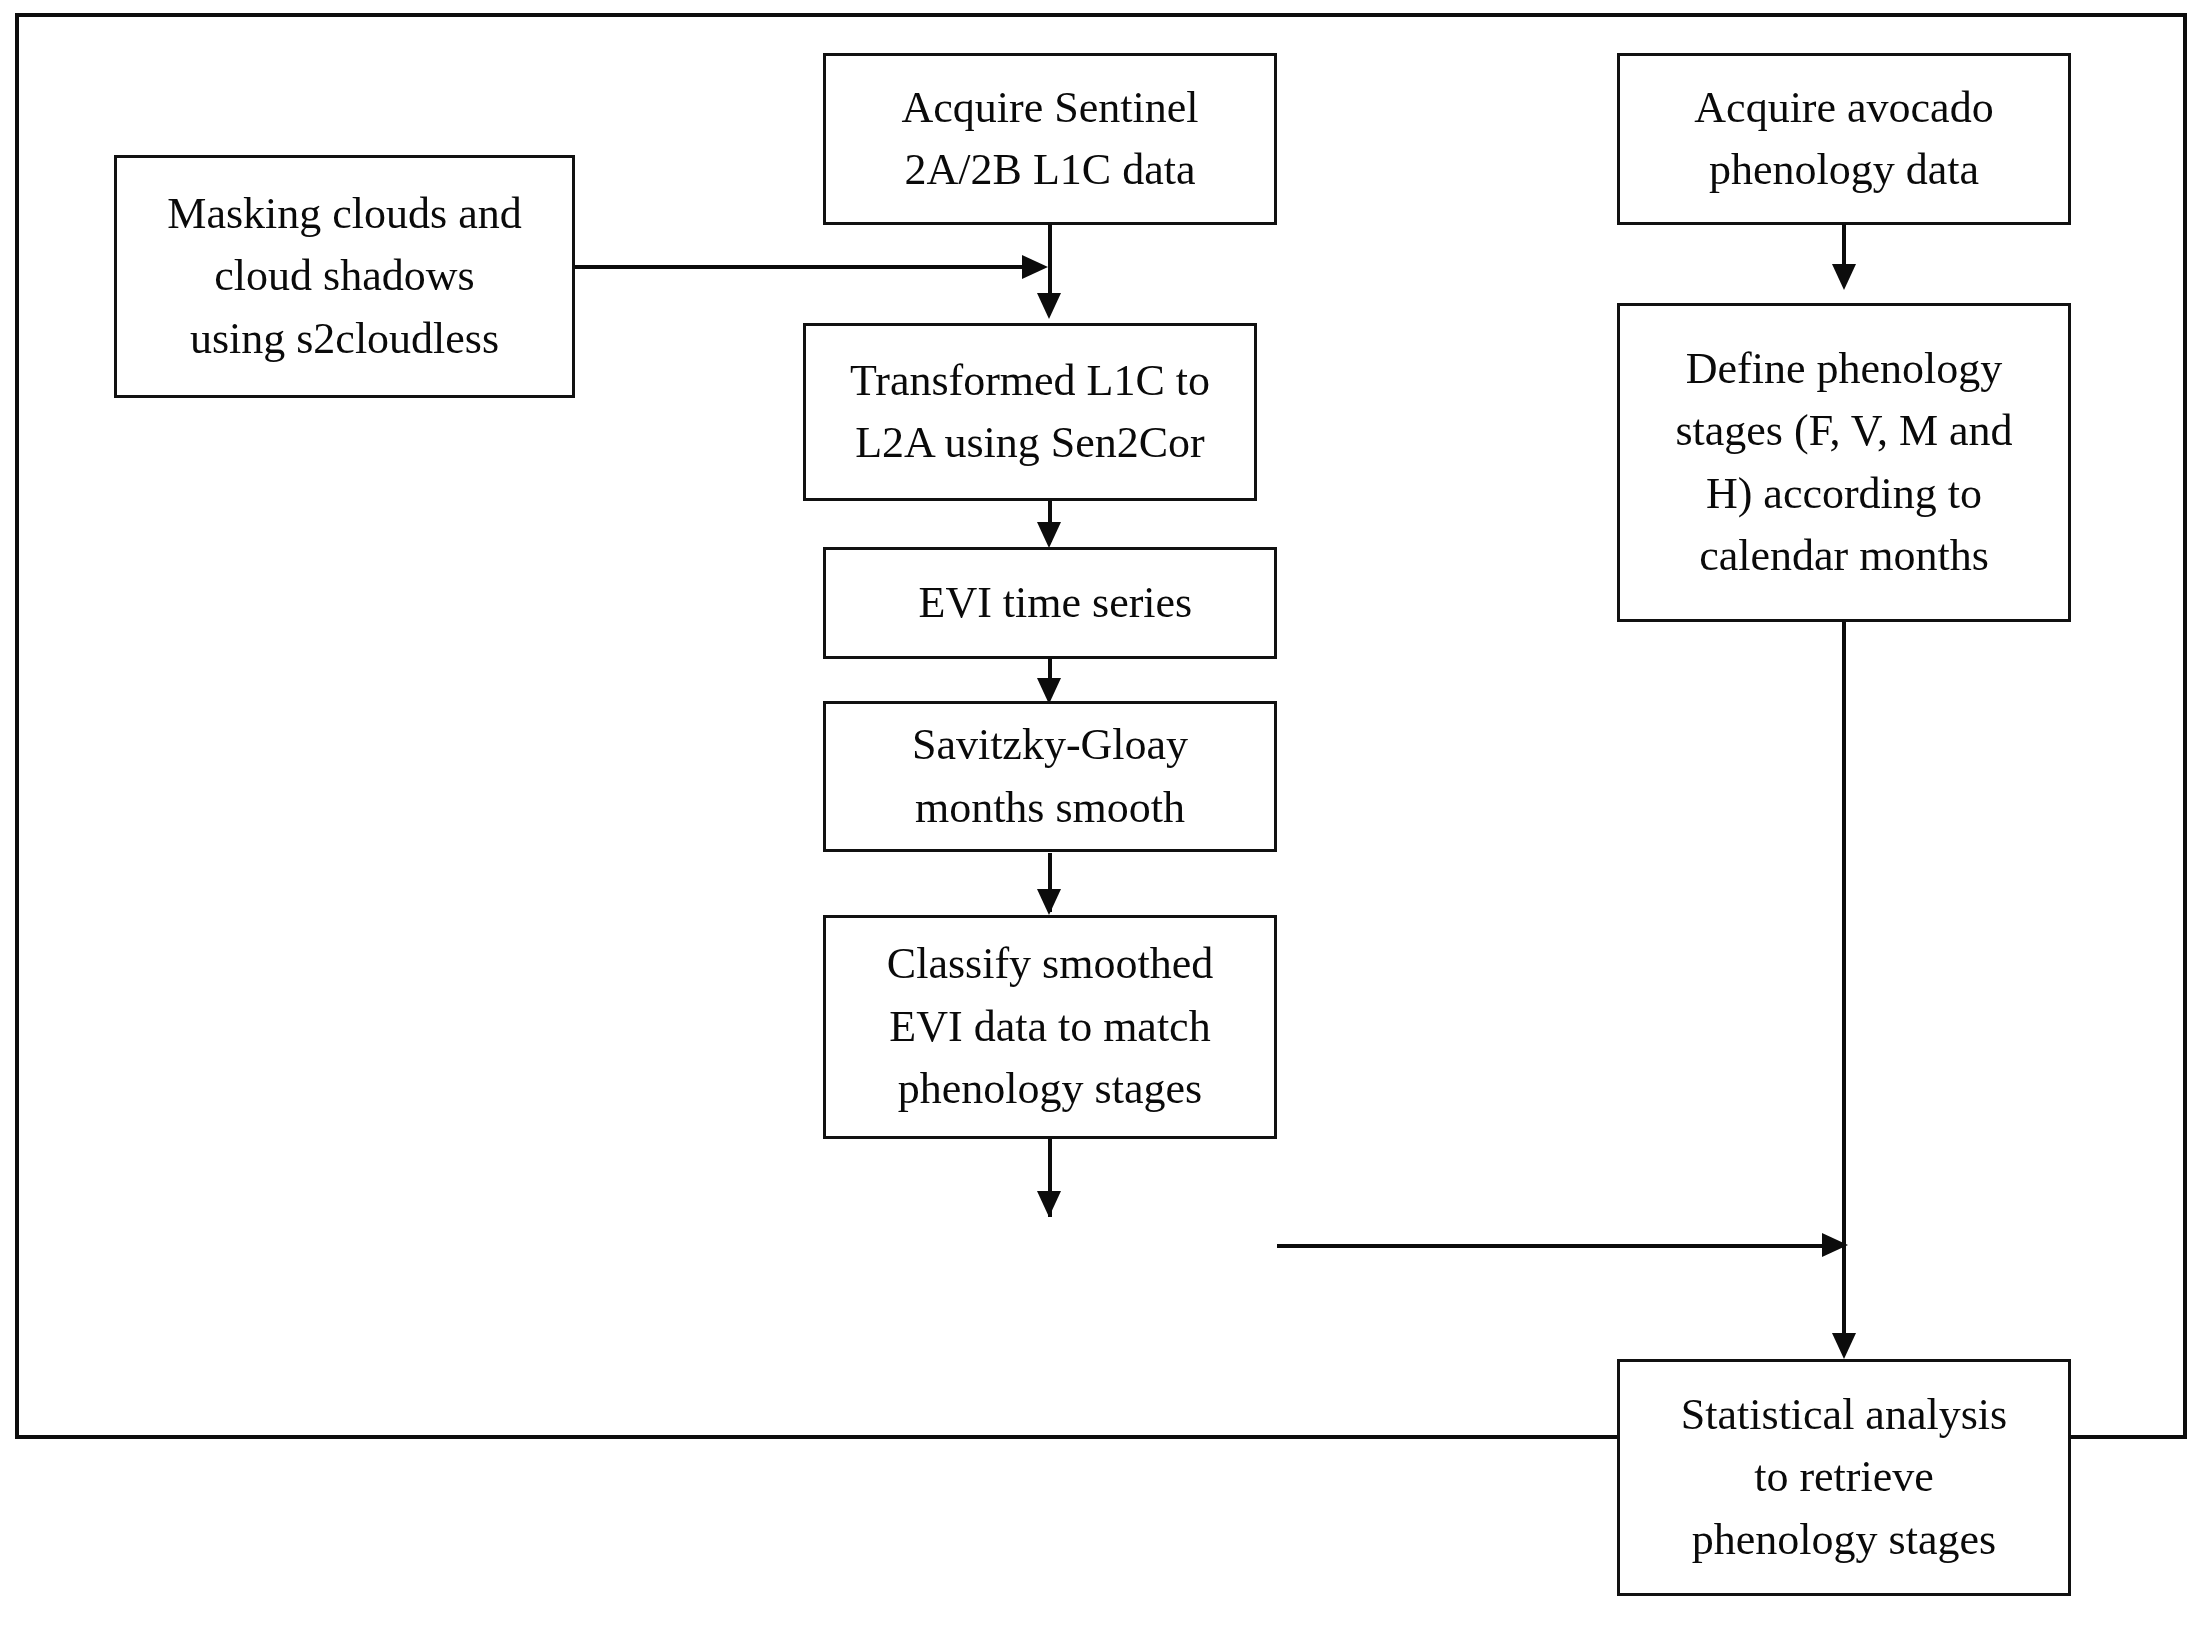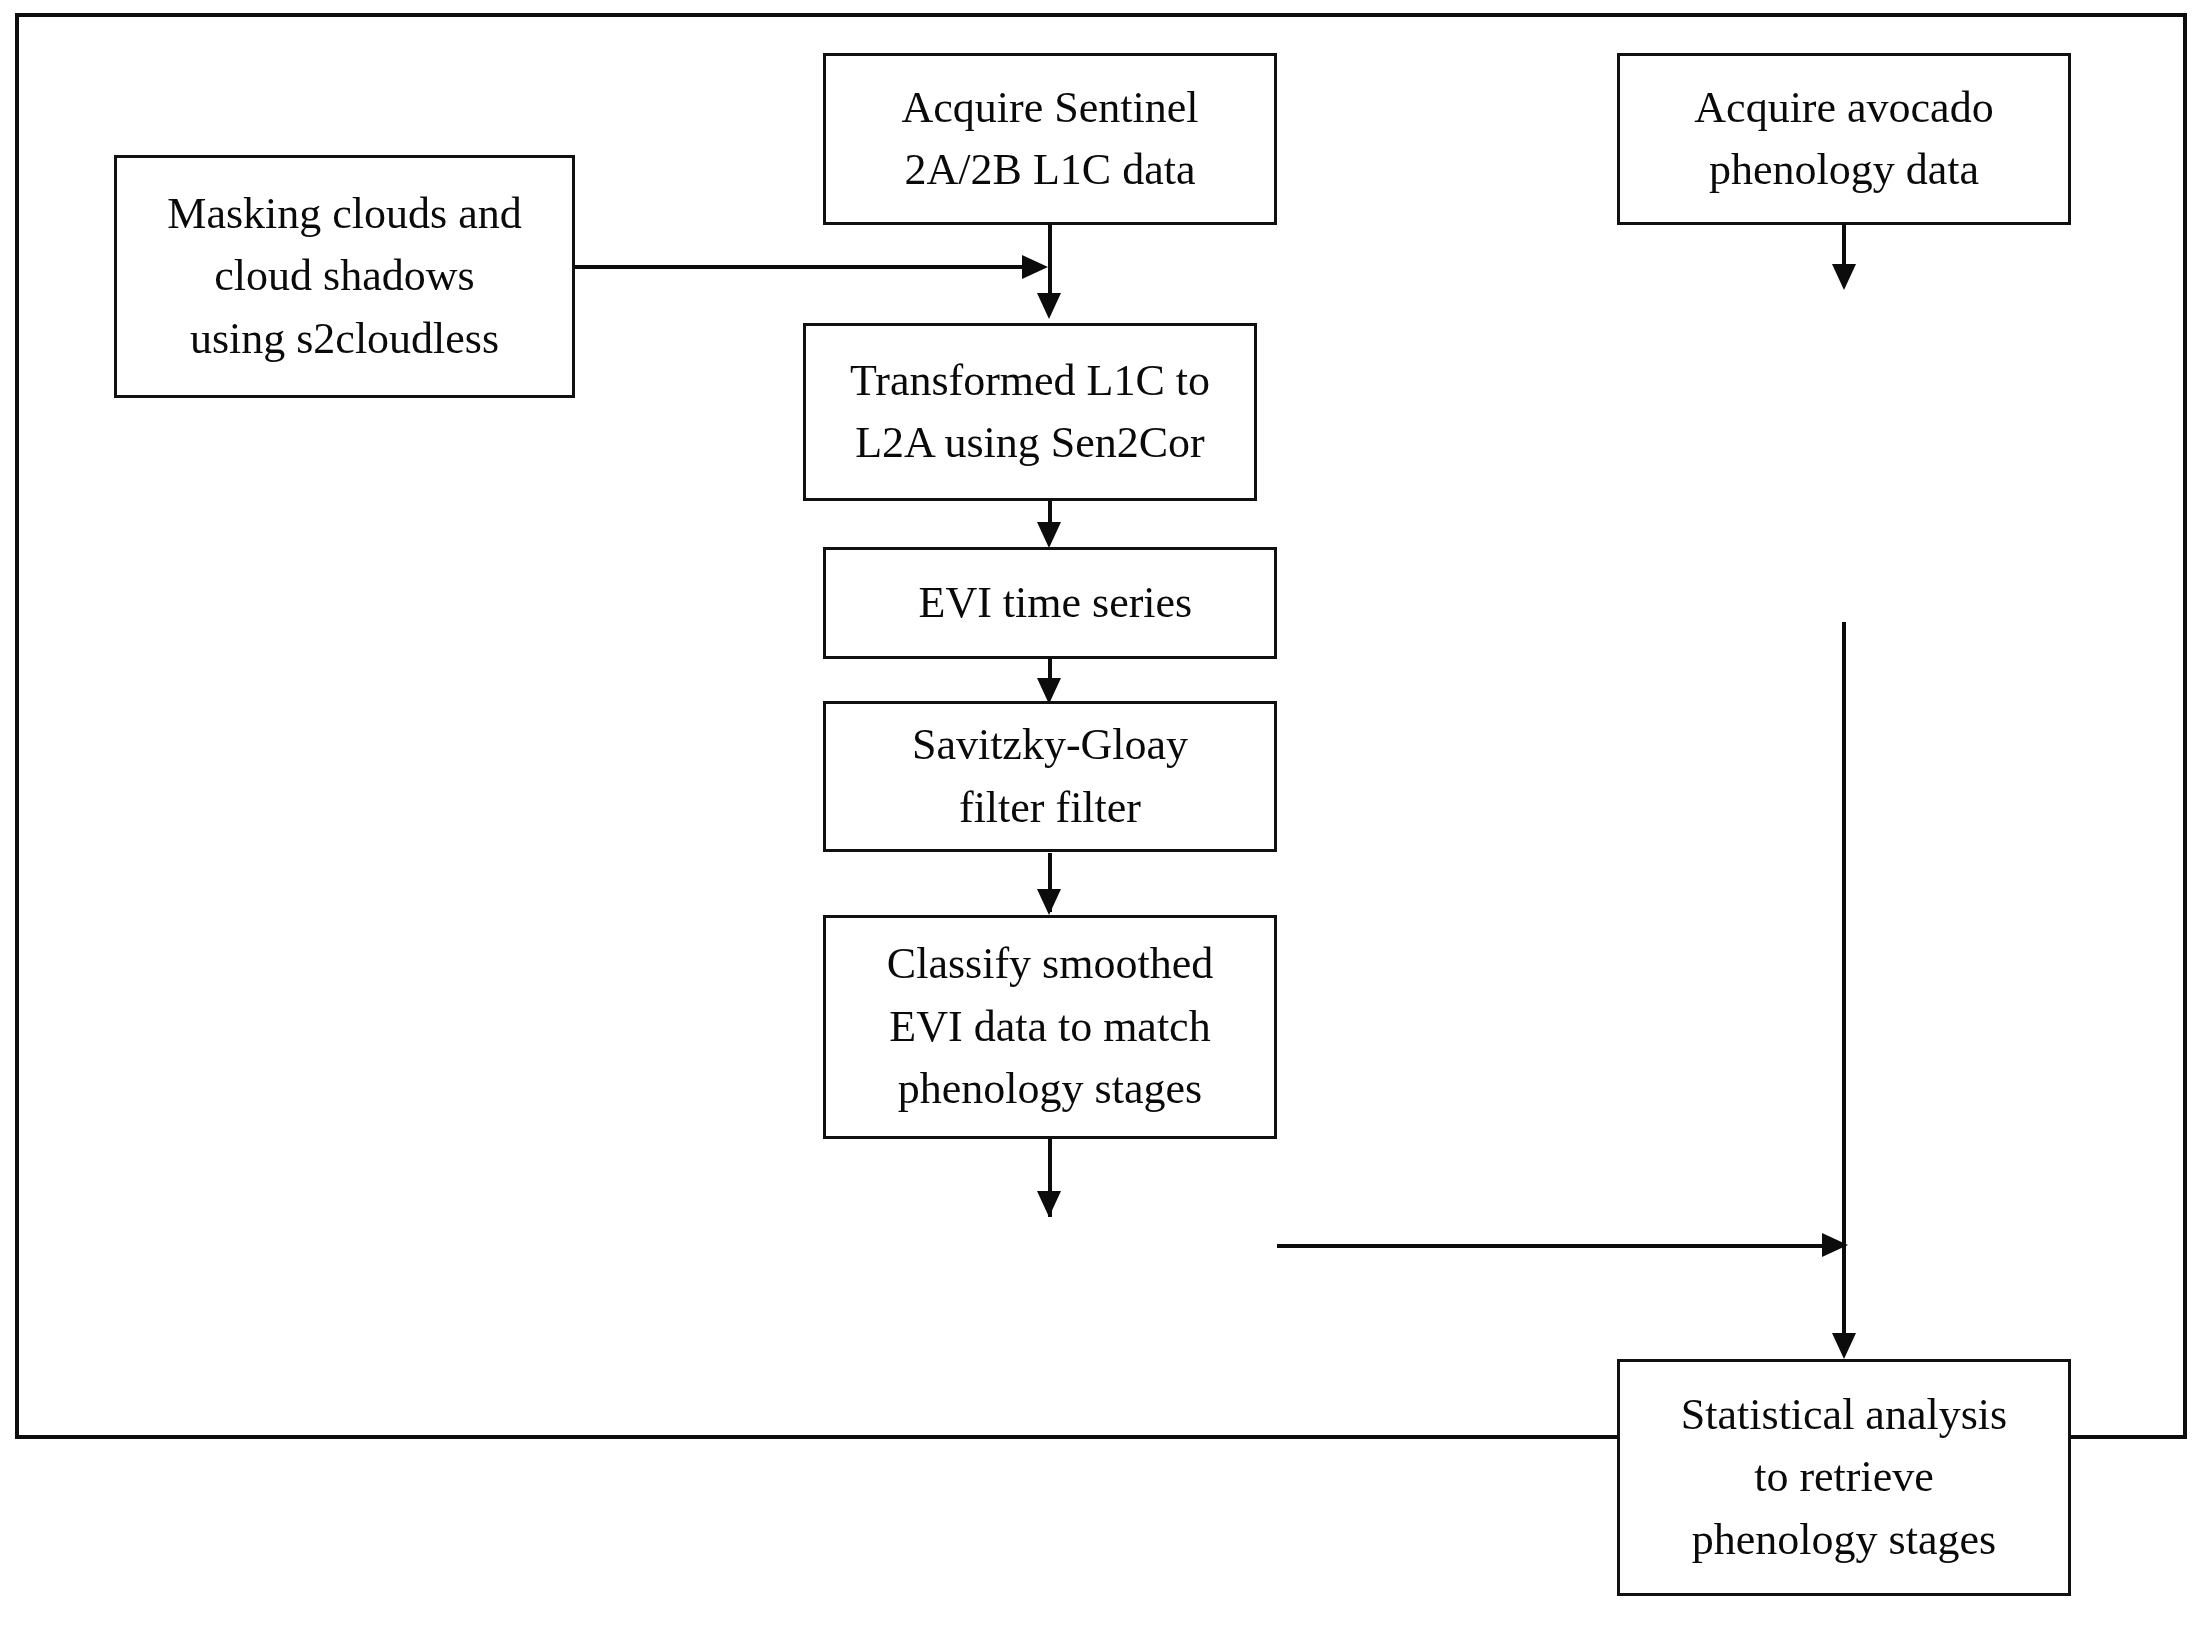--- a/index.html
+++ b/index.html
@@ -98,21 +98,21 @@
 
     <div class="node" style="left:804px; top:530px; width:454px; height:112px;padding-left:20px;">
       <span class="label">EVI time series</span>
     </div>
 
     <div class="vline" style="left:1029px; top:641px; height:39px;"></div>
     <div class="arrowhead-down" style="left:1018px; top:661px;"></div>
 
     <div class="node" style="left:804px; top:684px; width:454px; height:151px;">
       <span class="label">Savitzky-Gloay
-filter filter</span>
+months smooth</span>
     </div>
 
     <div class="vline" style="left:1029px; top:836px; height:59px;"></div>
     <div class="arrowhead-down" style="left:1018px; top:872px;"></div>
 
     <div class="node" style="left:804px; top:898px; width:454px; height:224px;">
       <span class="label">Classify smoothed
 EVI data to match
 phenology stages</span>
     </div>
@@ -131,20 +131,26 @@
     <div class="arrowhead-right" style="left:1003px; top:238px;"></div>
 
     <div class="node" style="left:1598px; top:36px; width:454px; height:172px;">
       <span class="label">Acquire avocado
 phenology data</span>
     </div>
 
     <div class="vline" style="left:1823px; top:207px; height:59px;"></div>
     <div class="arrowhead-down" style="left:1813px; top:247px;"></div>
 
+    <div class="node" style="left:1598px; top:286px; width:454px; height:319px;">
+      <span class="label">Define phenology
+stages (F, V, M and
+H) according to
+calendar months</span>
+    </div>
 
     <div class="vline" style="left:1823px; top:605px; height:730px;"></div>
     <div class="arrowhead-down" style="left:1813px; top:1316px;"></div>
 
     <div class="hline" style="left:1258px; top:1227px; width:556px;"></div>
     <div class="arrowhead-right" style="left:1803px; top:1216px;"></div>
 
     <div class="node" style="left:1598px; top:1342px; width:454px; height:237px;">
       <span class="label">Statistical analysis
 to retrieve

